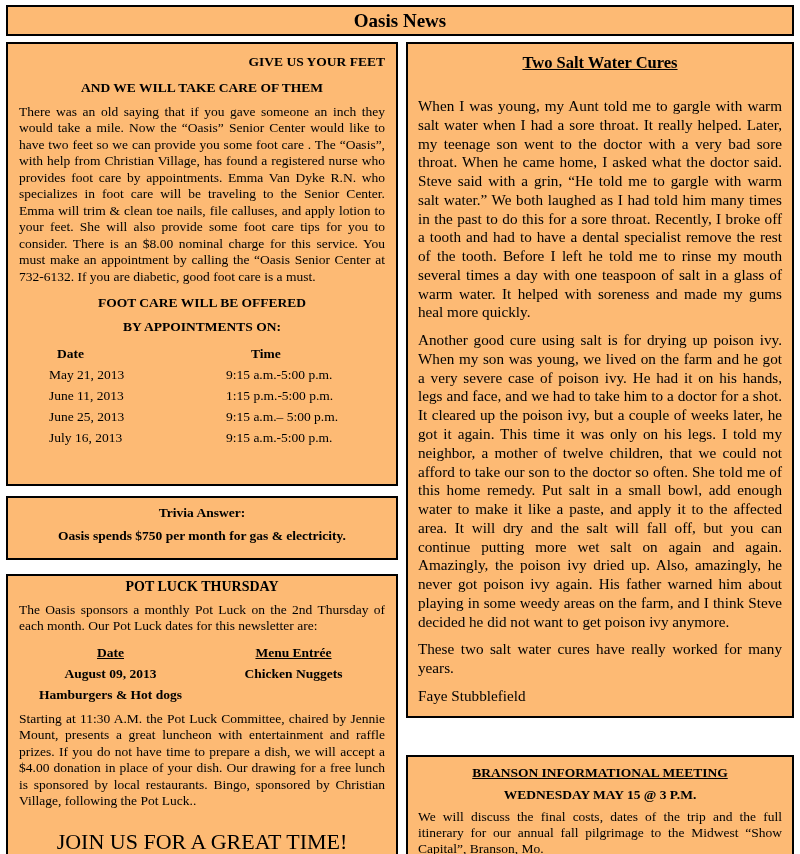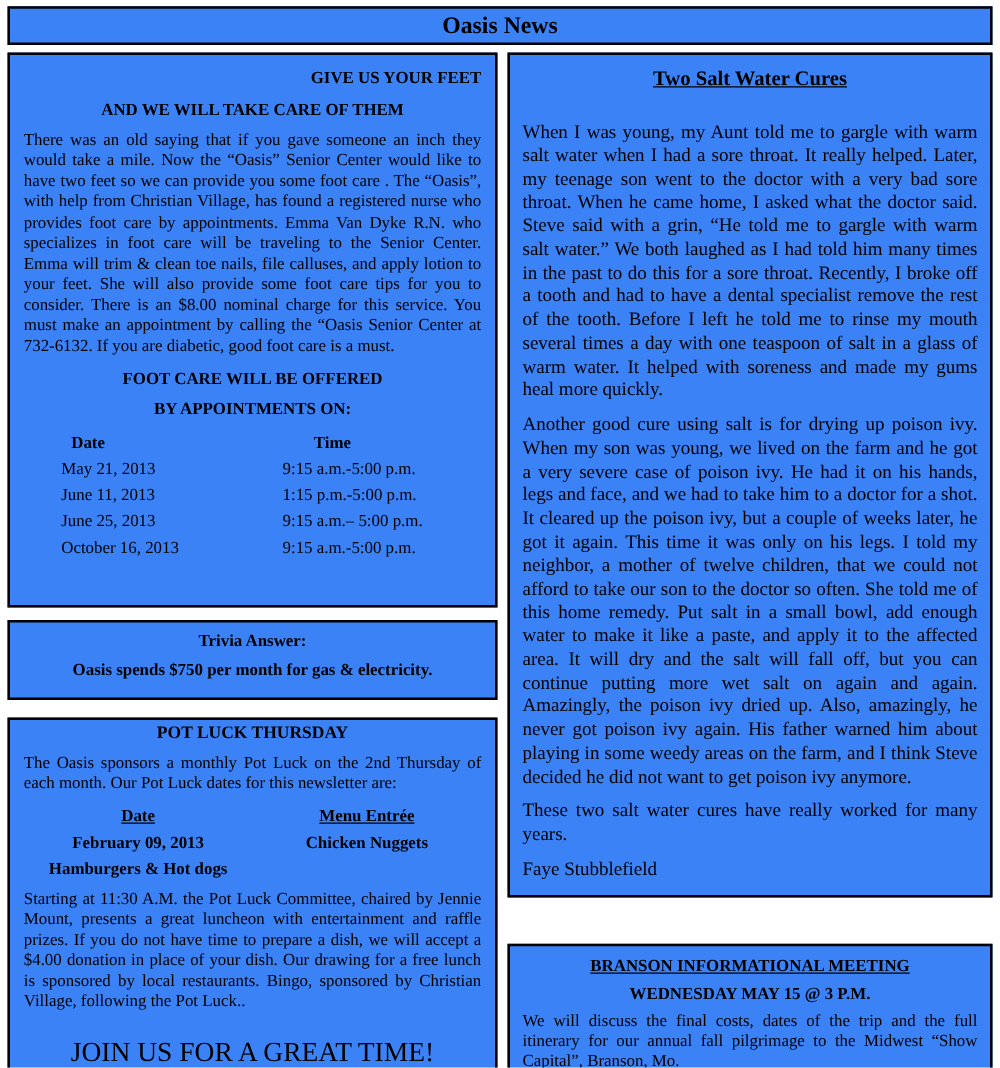--- a/index.html
+++ b/index.html
@@ -1,21 +1,21 @@
 <!DOCTYPE html>
 <html><head>
 <meta charset="utf-8">
 <style>
   * { margin:0; padding:0; box-sizing:border-box; }
   html,body { background:#ffffff; }
   body {
     width:800px; height:854px; position:relative;
     font-family:"Liberation Serif", serif; color:#000;
   }
-  .box { position:absolute; border:2px solid #000; background:#3b82f6; overflow:hidden; }
+  .box { position:absolute; border:2px solid #000; background:#fdba74; overflow:hidden; }
 
   #masthead { left:6px; top:5px; width:788px; height:31px;
     display:flex; align-items:center; justify-content:center; }
   .masthead-title { font-size:19px; font-weight:bold; }
 
   #footcare { left:6px; top:42px; width:392px; height:444px; padding:8px 11px; }
   #trivia   { left:6px; top:496px; width:392px; height:64px; padding:5px 10px; text-align:center; }
   #potluck  { left:6px; top:574px; width:392px; height:337px; padding:1px 11px; }
   #saltwater{ left:406px; top:42px; width:388px; height:676px; padding:7px 10px; }
   #branson  { left:406px; top:755px; width:388px; height:117px; padding:6px 10px; }
@@ -88,41 +88,41 @@
     </div>
     <div class="sched-row">
       <span class="sched-date">June 11, 2013</span>
       <span class="sched-time">1:15 p.m.-5:00 p.m.</span>
     </div>
     <div class="sched-row">
       <span class="sched-date">June 25, 2013</span>
       <span class="sched-time">9:15 a.m.– 5:00 p.m.</span>
     </div>
     <div class="sched-row">
-      <span class="sched-date">October 16, 2013</span>
+      <span class="sched-date">July 16, 2013</span>
       <span class="sched-time">9:15 a.m.-5:00 p.m.</span>
     </div>
   </div>
 </section>
 
 <section id="trivia" class="box">
   <div class="hc t-head">Trivia Answer:</div>
   <div class="t-body">Oasis spends $750 per month for gas &amp;  electricity.</div>
 </section>
 
 <section id="potluck" class="box">
   <div class="hc pl-title">POT LUCK THURSDAY</div>
   <p class="body-sm pl-intro">The Oasis sponsors a monthly Pot Luck on the 2nd Thursday of each month.  Our Pot Luck dates for this newsletter are:</p>
   <div class="pl-table">
     <div class="pl-row">
       <span class="pl-col b u">Date</span>
       <span class="pl-col b u">Menu Entrée</span>
     </div>
     <div class="pl-row">
-      <span class="pl-col b">February 09, 2013</span>
+      <span class="pl-col b">August 09, 2013</span>
       <span class="pl-col b">Chicken Nuggets</span>
     </div>
     <div class="pl-row">
       <span class="pl-col b">Hamburgers &amp; Hot dogs</span>
     </div>
   </div>
   <p class="body-sm pl-body">Starting at 11:30 A.M. the Pot Luck Committee, chaired by Jennie Mount, presents a great luncheon with entertainment and raffle prizes. If you do not have time to prepare a dish, we will accept a $4.00 donation in place of your dish.  Our drawing for a free lunch is sponsored by local restaurants.  Bingo, sponsored by Christian Village, following the Pot Luck..</p>
   <div class="pl-closing">JOIN US FOR A GREAT TIME!</div>
 </section>
 

